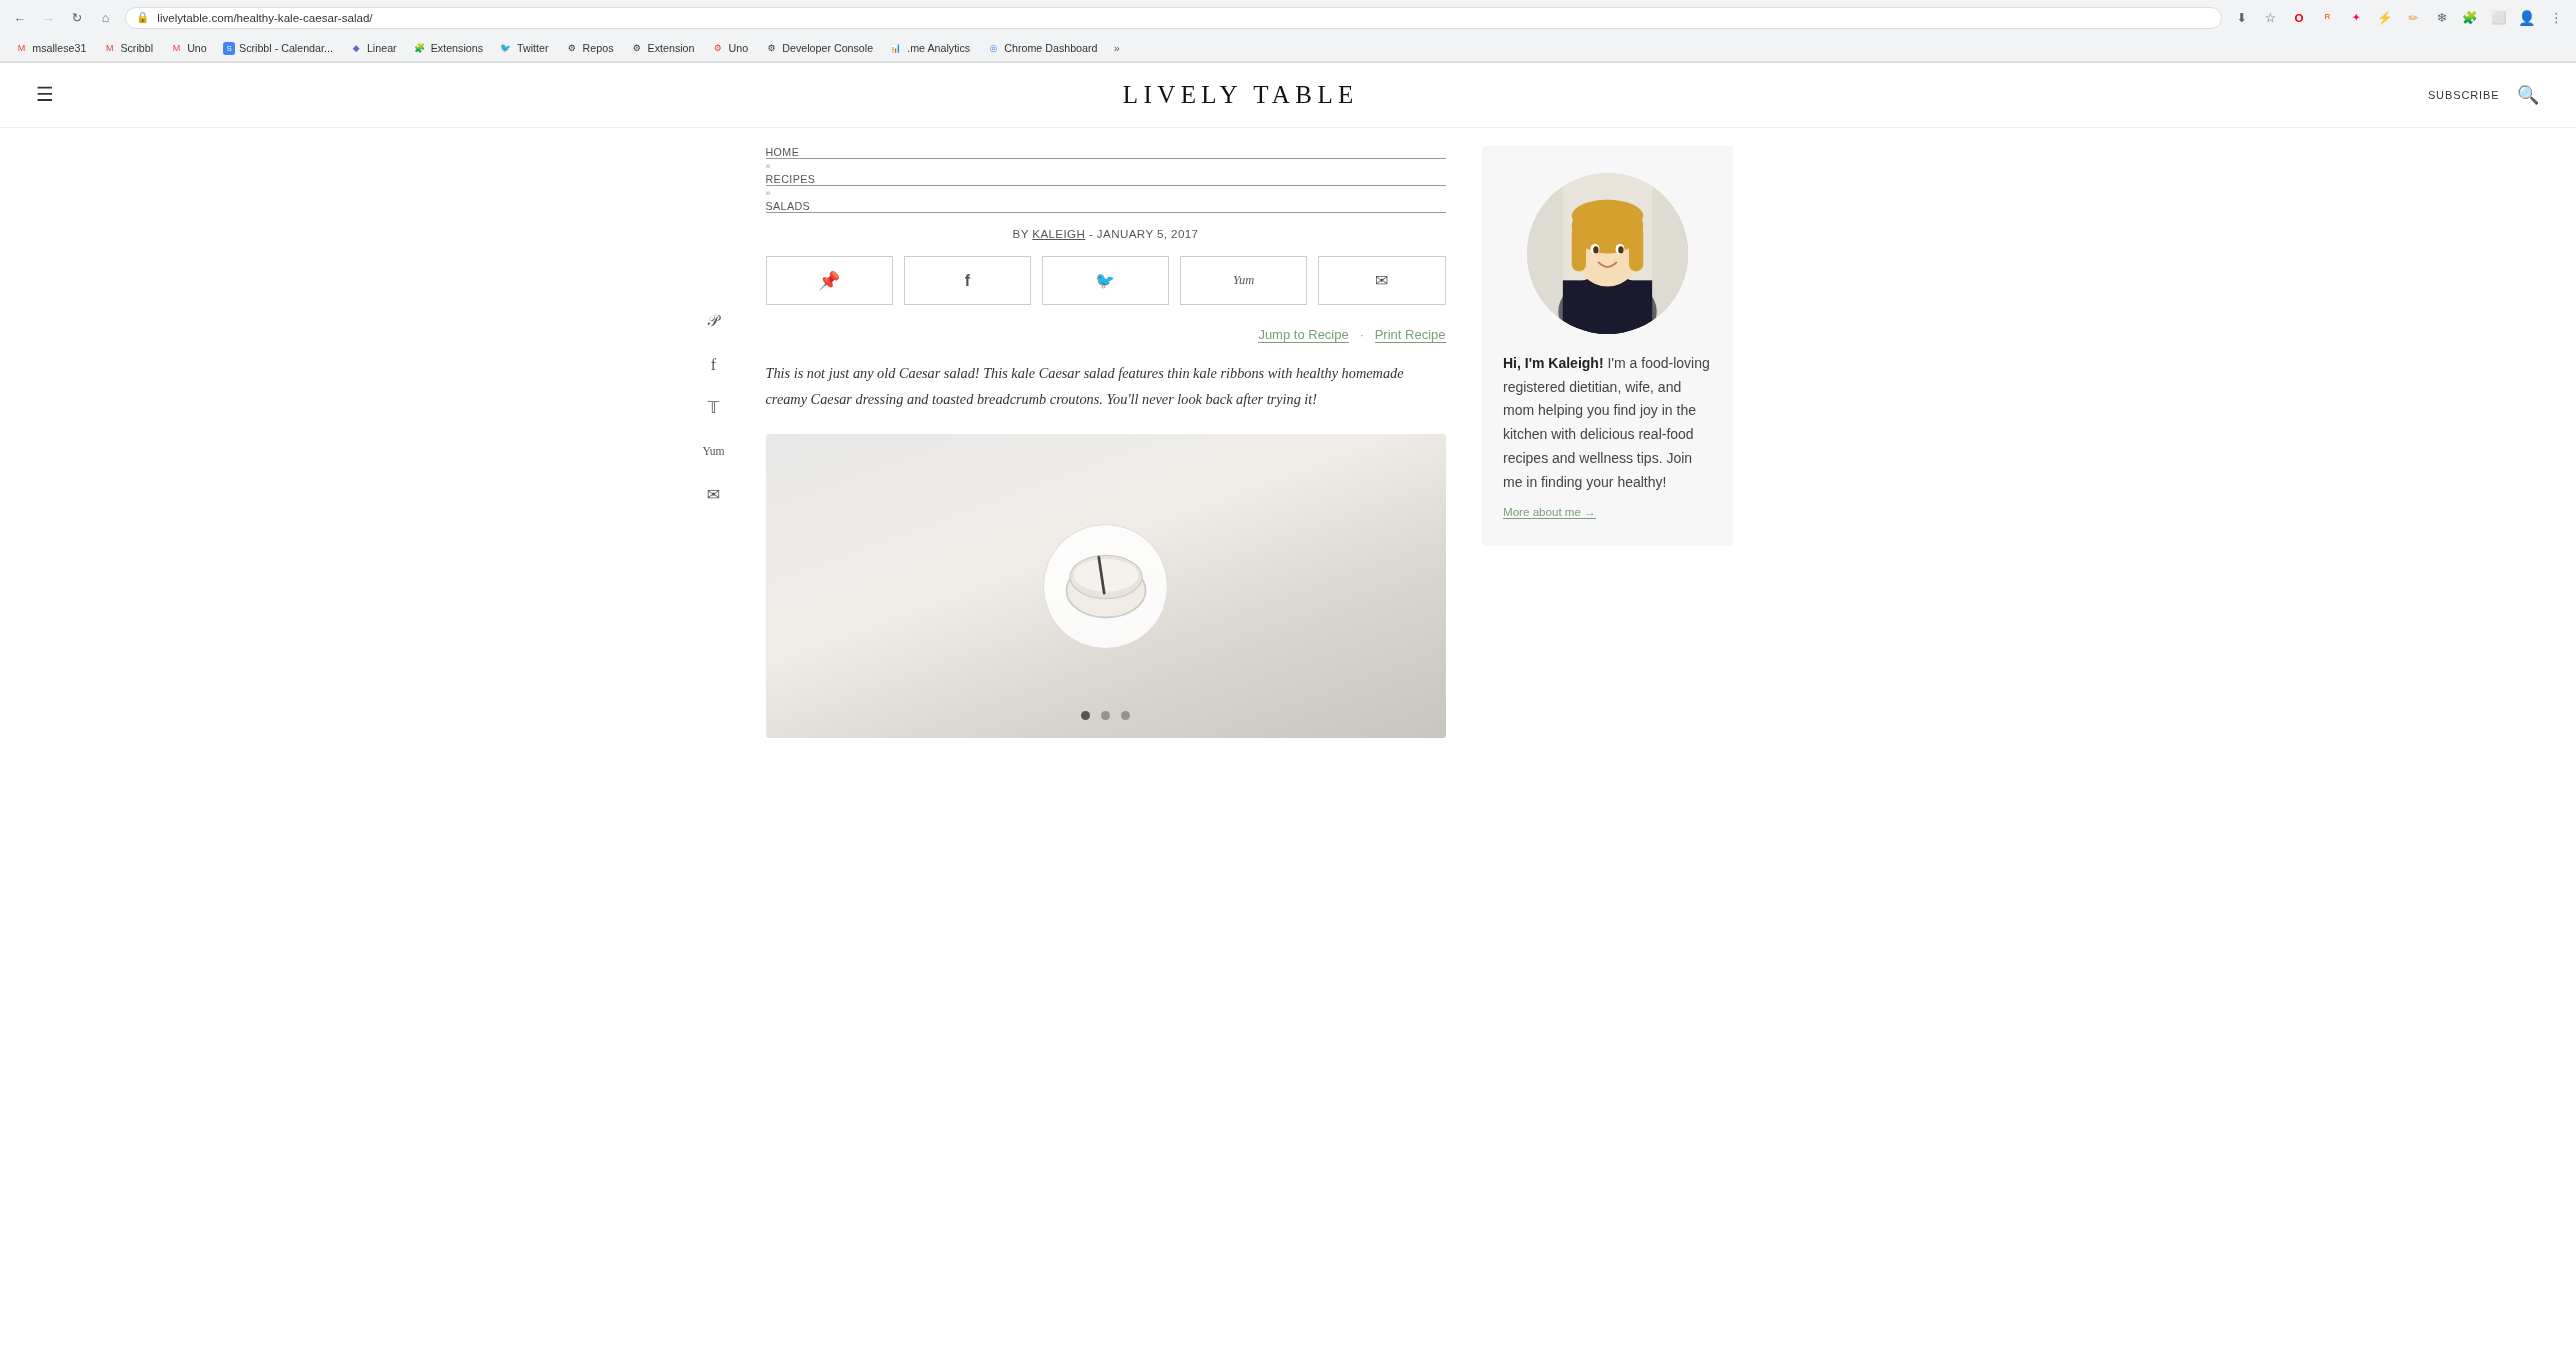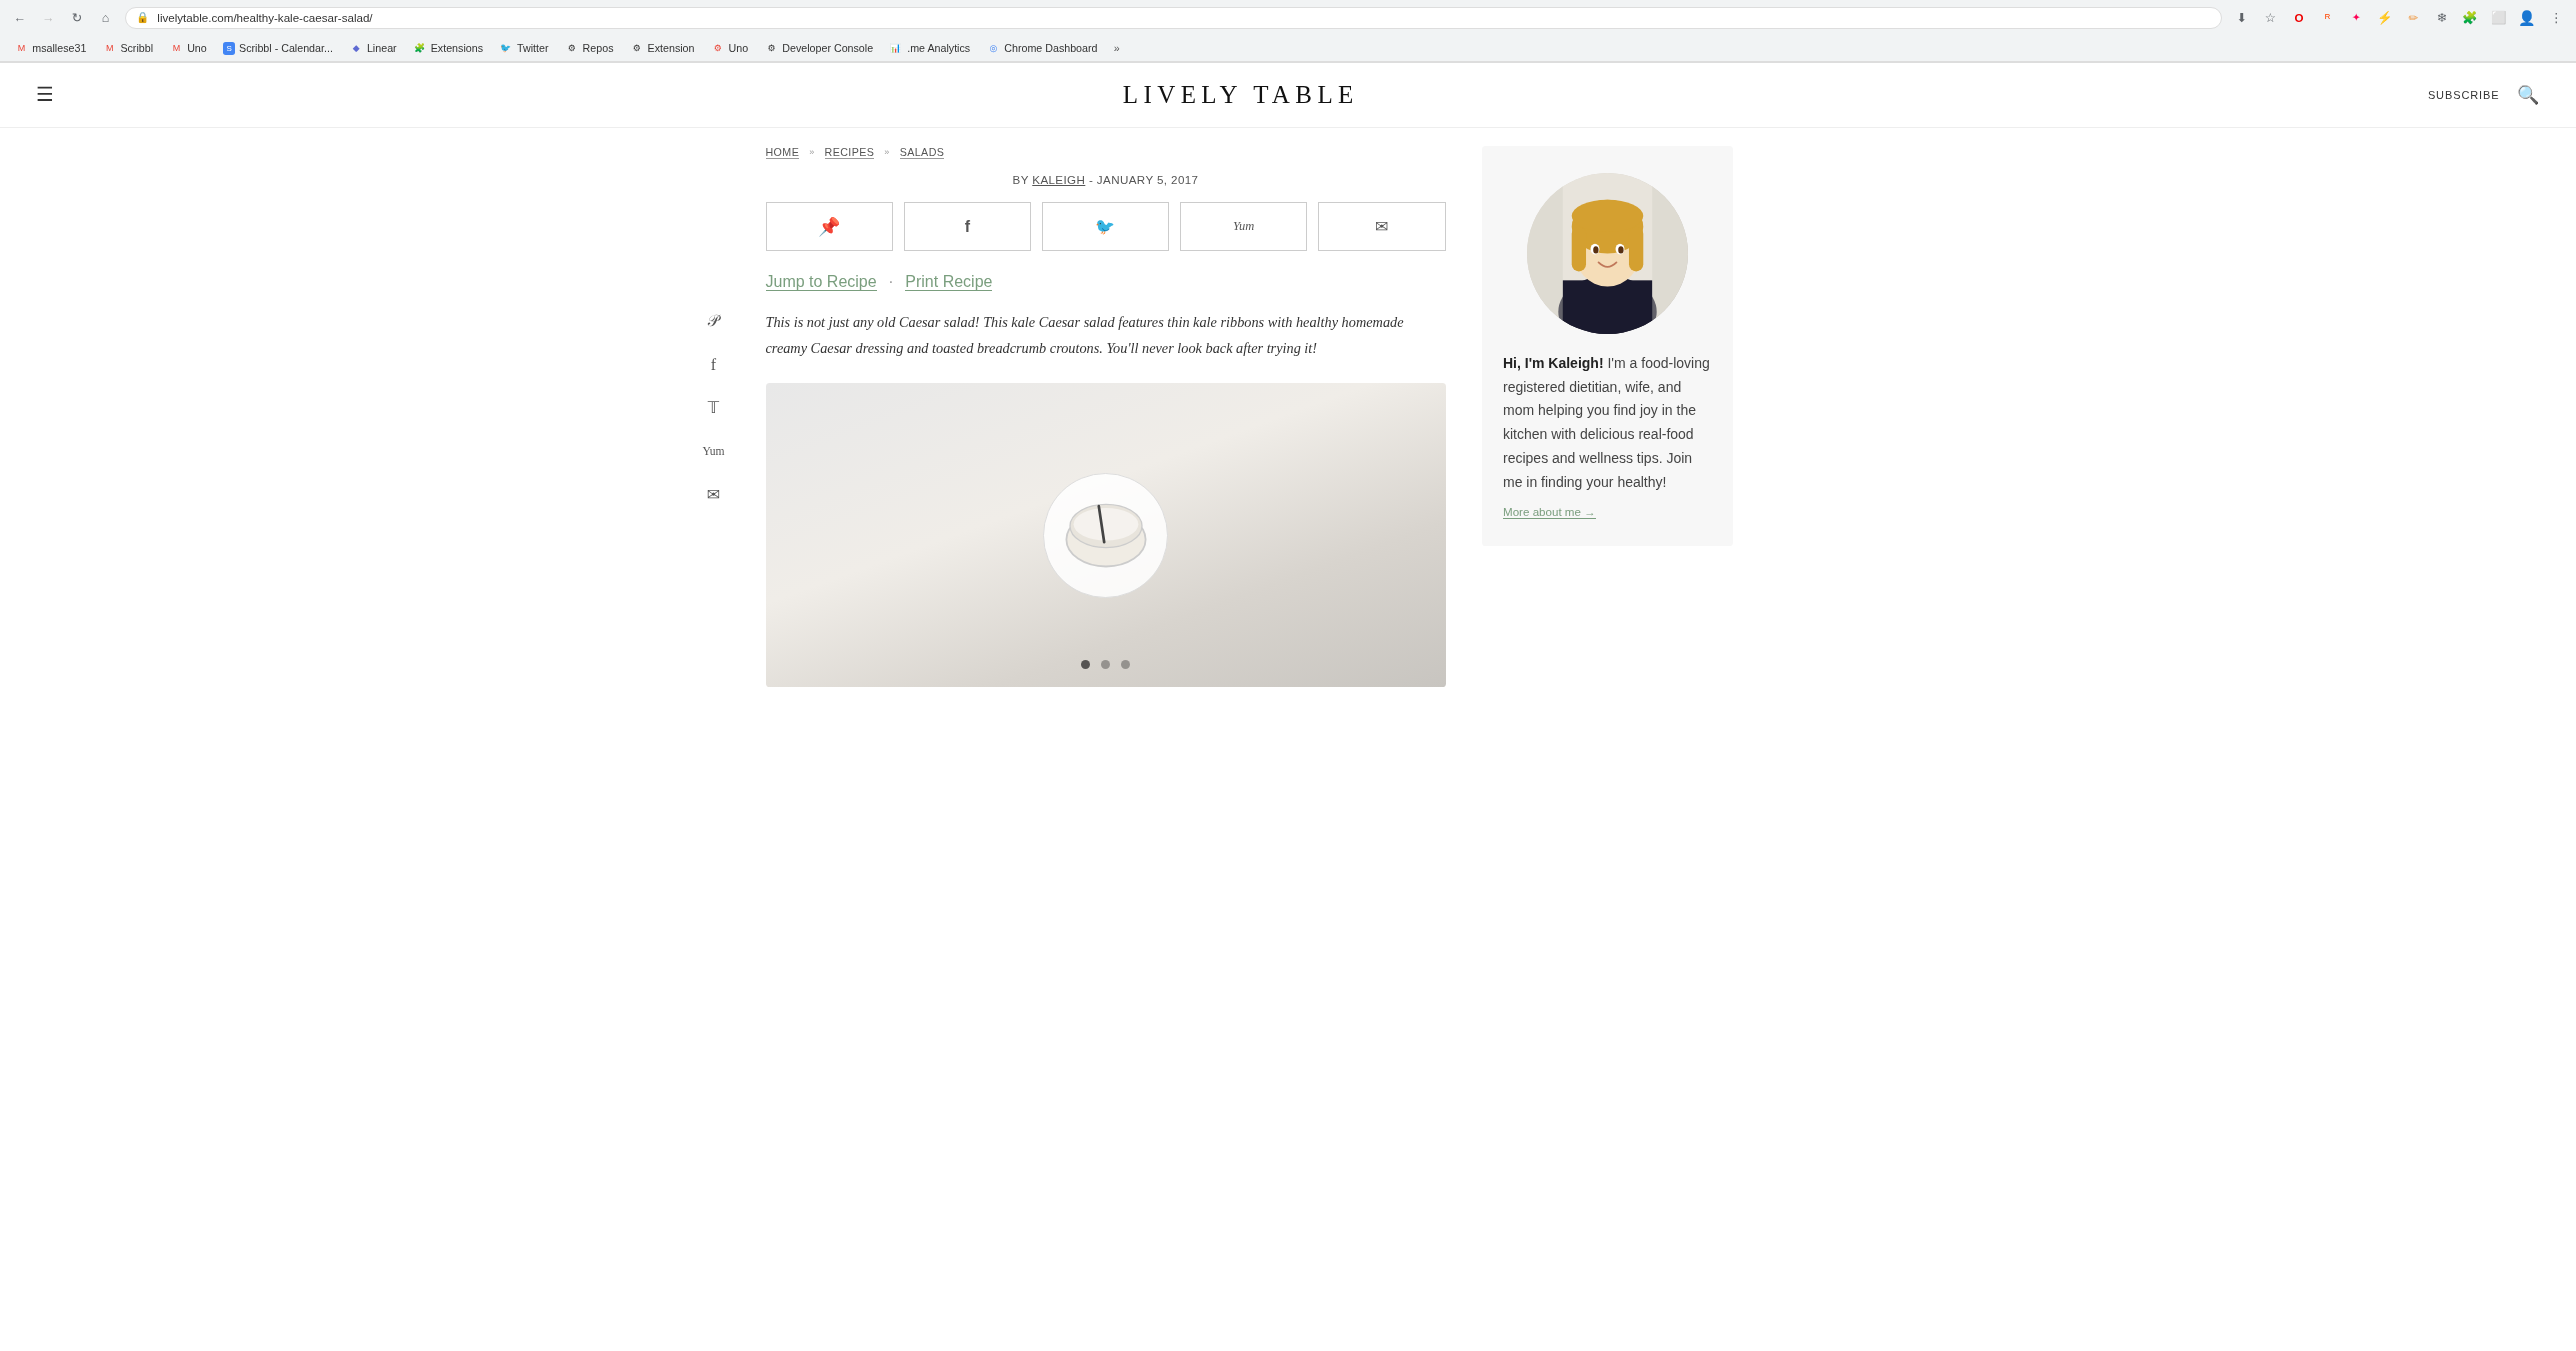--- a/index.html
+++ b/index.html
@@ -146,28 +146,28 @@
 
     
     .article-content {
       flex: 1;
       max-width: 680px;
     }
 
     
     .breadcrumb {
       display: flex;
-      align-items: center;
-      gap: 10px;
+      gap: 2px;
       font-family: Arial, sans-serif;
       font-size: 10.7px;
       color: #555;
       padding: 18px 0 14.3px;
       text-transform: uppercase;
       letter-spacing: 0.4px;
+      flex-direction: column;
     }
     .breadcrumb a {
       color: #555; text-decoration: none;
       border-bottom: 0.9px solid #999;
     }
     .breadcrumb-sep { color: #999; font-size: 9px; }
 
     
     .author-line {
       font-family: Arial, sans-serif;
@@ -207,24 +207,24 @@
       border: 1.3px solid #ccc;
       background: #fff;
       padding: 12.5px 7.2px;
       cursor: pointer;
       display: flex; align-items: center; justify-content: center;
       font-size: 14.3px; color: #555;
     }
 
     
     .jump-links {
-      text-align: left;
+      text-align: right;
       margin-bottom: 19.7px;
       font-family: Arial, sans-serif;
-      font-size: 16px;
+      font-size: 13px;
     }
     .jump-links a {
       color: #7a9e7e;
       text-decoration: none;
       border-bottom: 0.9px solid #7a9e7e;
     }
     .jump-sep { color: #999; margin: 0 7.2px; }
 
     
     .article-desc {

